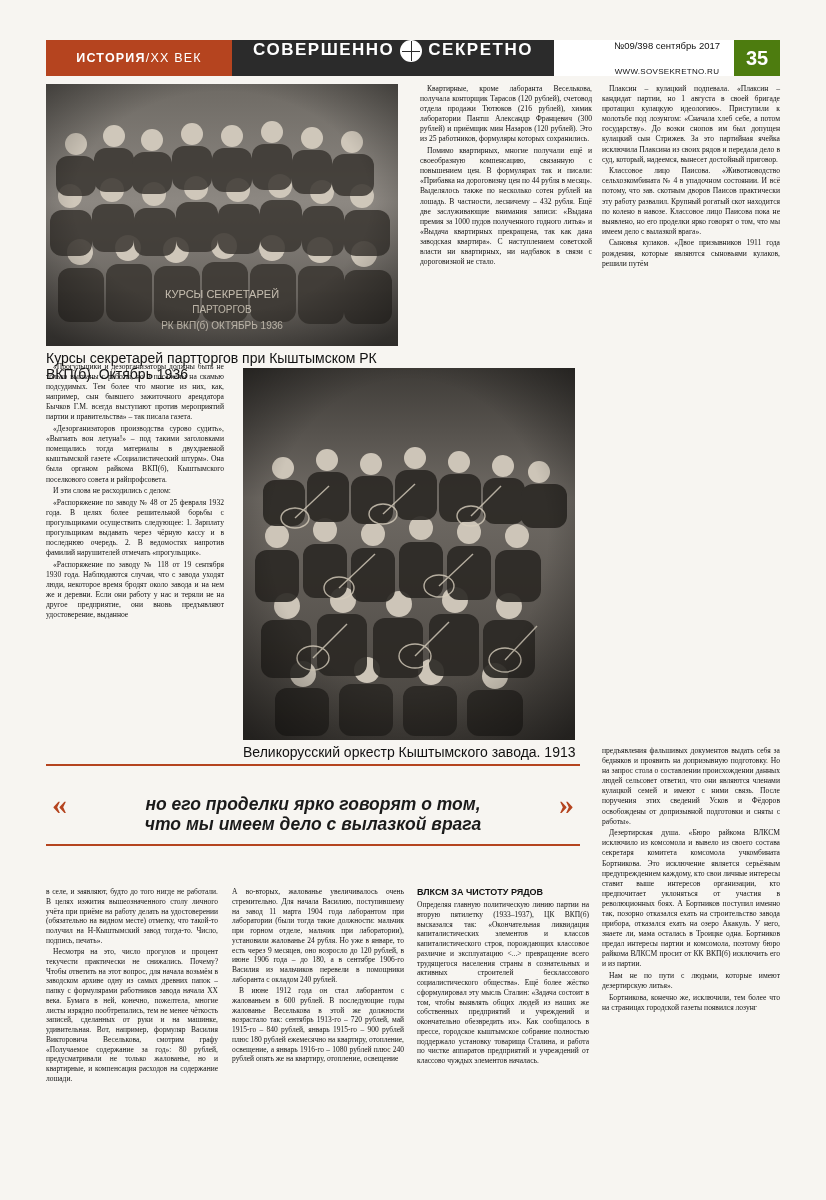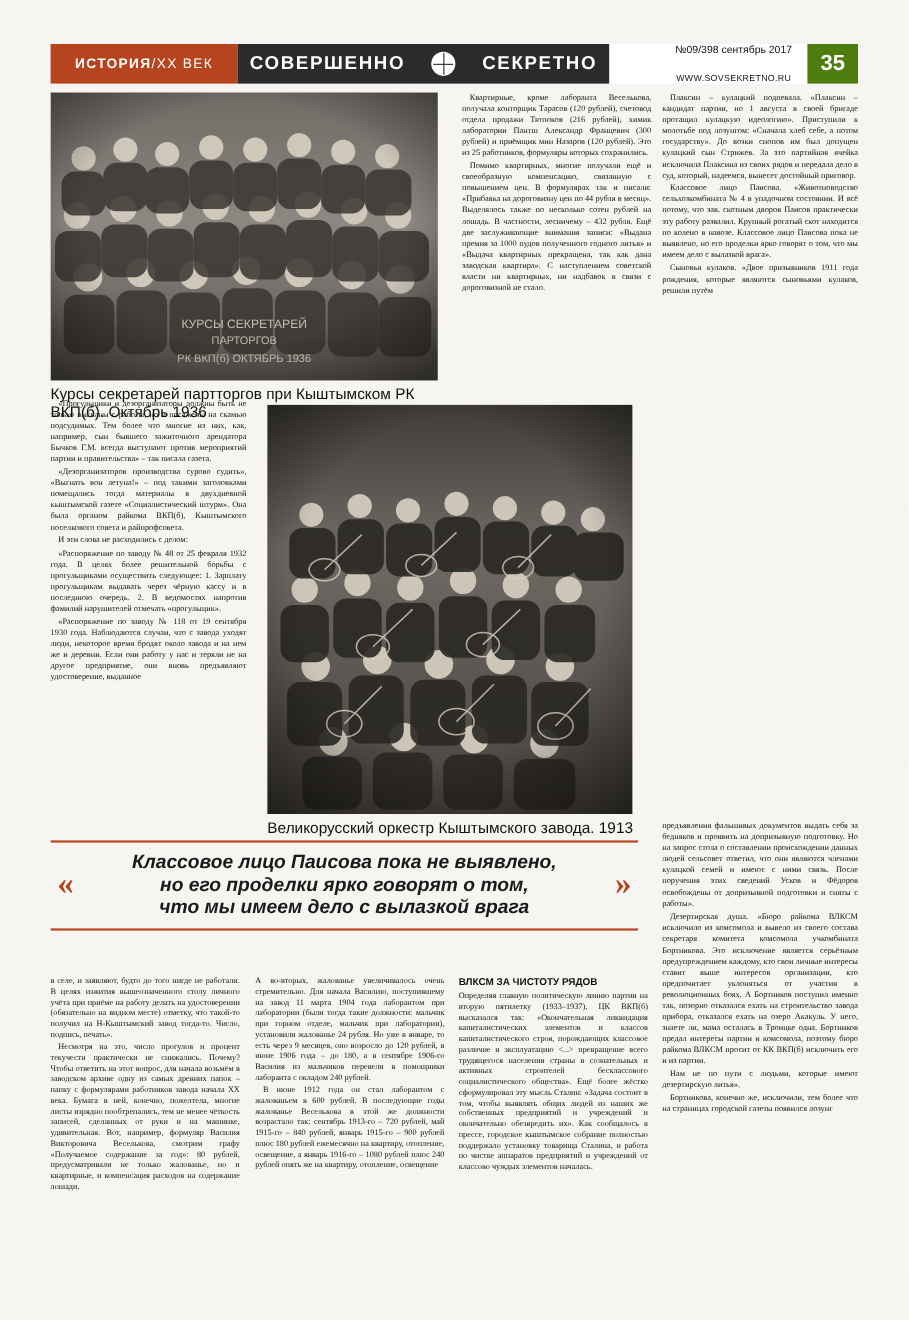--- a/index.html
+++ b/index.html
@@ -22,38 +22,38 @@
   .masthead {
     position: absolute;
     left: 46px; top: 40px;
     width: 734px; height: 36px;
     display: flex;
     align-items: stretch;
   }
   .mh-section {
     background: #b5441f;
     color: #fff;
-    width: 170px;
+    width: 186px;
     display: flex;
     align-items: center;
     justify-content: center;
     font-family: "Liberation Sans", sans-serif;
     font-size: 12.5px;
     letter-spacing: 1.2px;
     font-weight: bold;
   }
   .mh-section .thin { font-weight: normal; }
   .mh-logo {
     background: #2b2b2b;
     color: #fff;
     flex: 1;
     display: flex;
-    align-items: center;
+    align-items: flex-start;
     justify-content: center;
-    gap: 24px;
+    gap: 6px;
     font-family: "Liberation Sans", sans-serif;
     font-weight: bold;
     font-size: 17px;
     letter-spacing: 1.5px;
   }
   .mh-logo .globe {
     width: 22px; height: 22px;
     border-radius: 50%;
     background: #fff;
     position: relative;
@@ -383,21 +383,21 @@
 
   <div class="col" id="c3">
     <p>Плаксин – кулацкий подпевала. «Плаксин – кандидат партии, но 1 августа в своей бригаде протащил кулацкую идеологию». Приступили к молотьбе под лозунгом: «Сначала хлеб себе, а потом государству». До возки снопов им был допущен кулацкий сын Стрижев. За это партийная ячейка исключила Плаксина из своих рядов и передала дело в суд, который, надеемся, вынесет достойный приговор.</p>
     <p>Классовое лицо Паисова. «Животноводство сельхозкомбината № 4 в упадочном состоянии. И всё потому, что зав. скотным дворов Паисов практически эту работу развалил. Крупный рогатый скот находится по колено в навозе. Классовое лицо Паисова пока не выявлено, но его проделки ярко говорят о том, что мы имеем дело с вылазкой врага».</p>
     <p>Сыновья кулаков. «Двое призывников 1911 года рождения, которые являются сыновьями кулаков, решили путём</p>
   </div>
 
   <div class="pull">
     <span class="quo">«</span>
     <span class="qtext">
-      <span>Классовое лицо Паисова пока не выявлено,</span><br>
+      <br>
       <span>но его проделки ярко говорят о том,</span><br>
       <span>что мы имеем дело с вылазкой врага</span>
     </span>
     <span class="quo">»</span>
   </div>
 
   <div class="col" id="c4">
     <p class="noind">предъявления фальшивых документов выдать себя за бедняков и проявить на допризывную подготовку. Но на запрос стола о составлении происхождении данных людей сельсовет ответил, что они являются членами кулацкой семей и имеют с ними связь. После поручения этих сведений Усков и Фёдоров освобождены от допризывной подготовки и сняты с работы».</p>
     <p>Дезертирская душа. «Бюро райкома ВЛКСМ исключило из комсомола и вывело из своего состава секретаря комитета комсомола учкомбината Бортникова. Это исключение является серьёзным предупреждением каждому, кто свои личные интересы ставит выше интересов организации, кто предпочитает уклоняться от участия в революционных боях. А Бортников поступил именно так, позорно отказался ехать на строительство завода прибора, отказался ехать на озеро Акакуль. У него, знаете ли, мама осталась в Троицке одна. Бортников предал интересы партии и комсомола, поэтому бюро райкома ВЛКСМ просит от КК ВКП(б) исключить его и из партии.</p>
     <p>Нам не по пути с людьми, которые имеют дезертирскую литья».</p>

